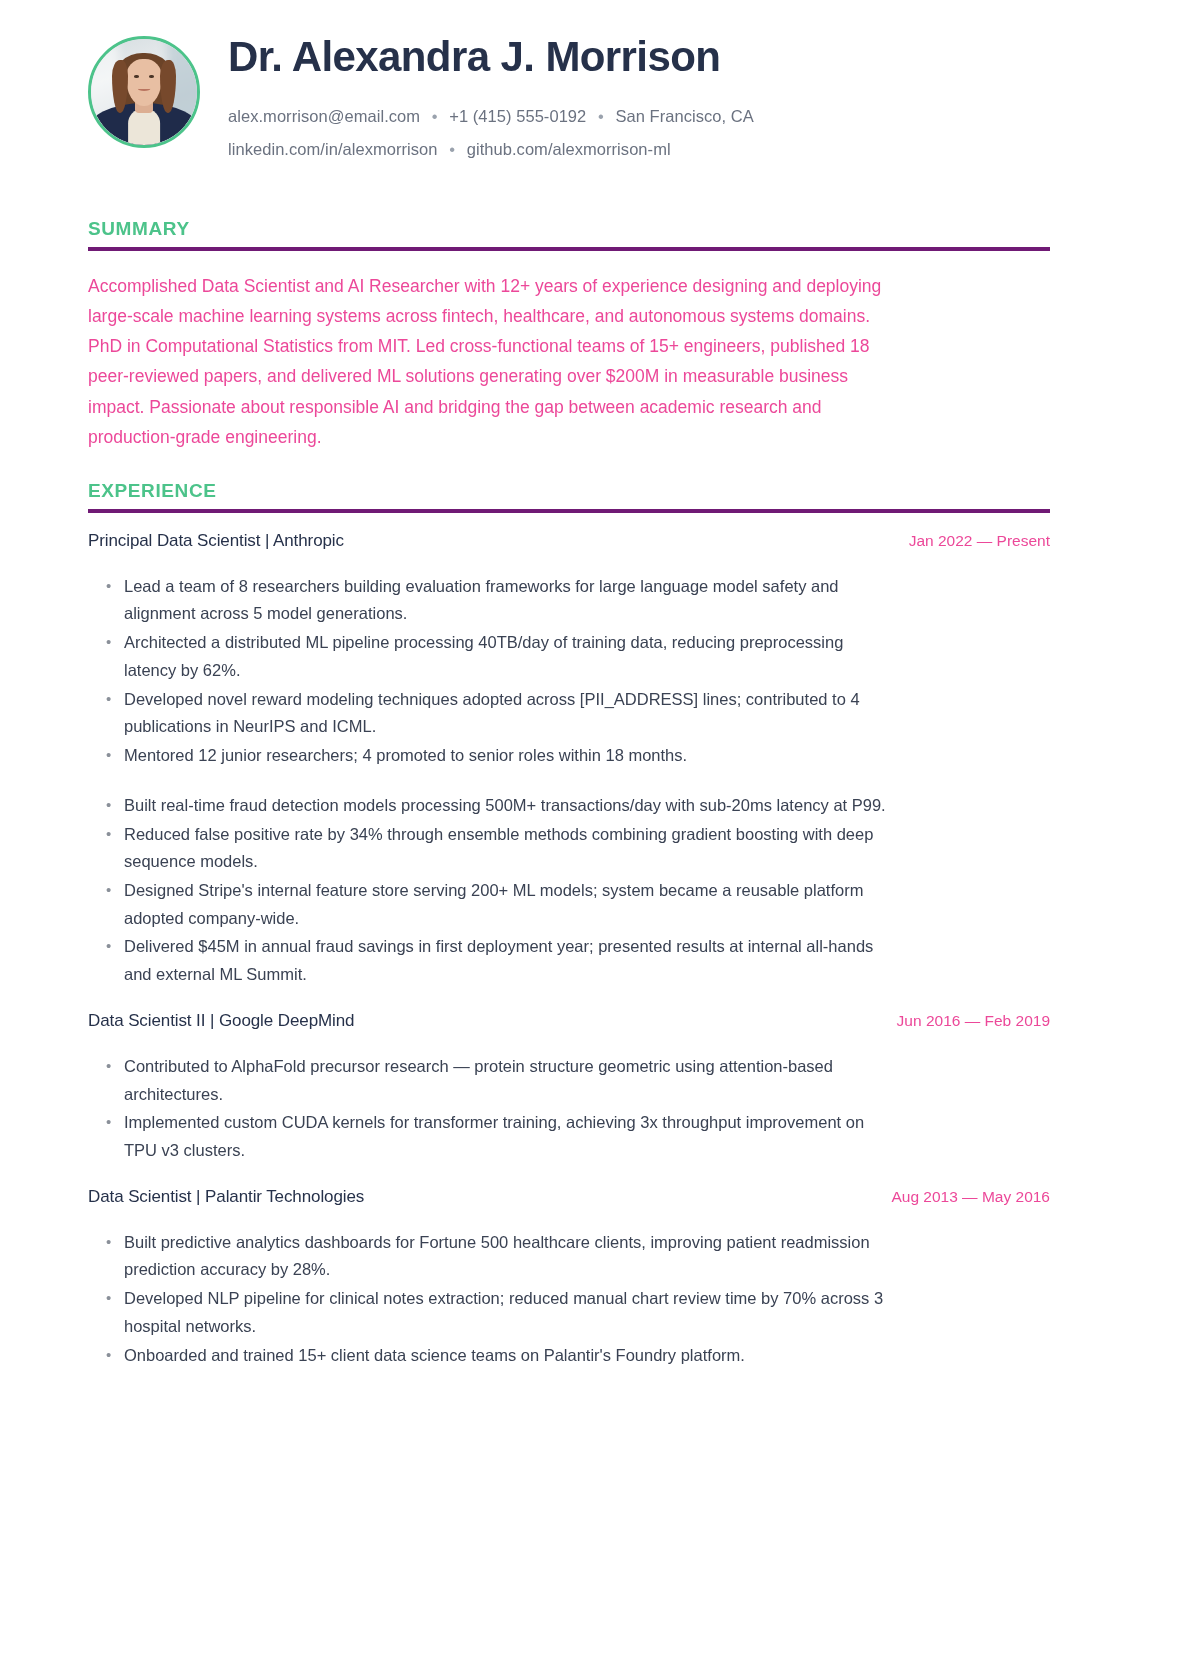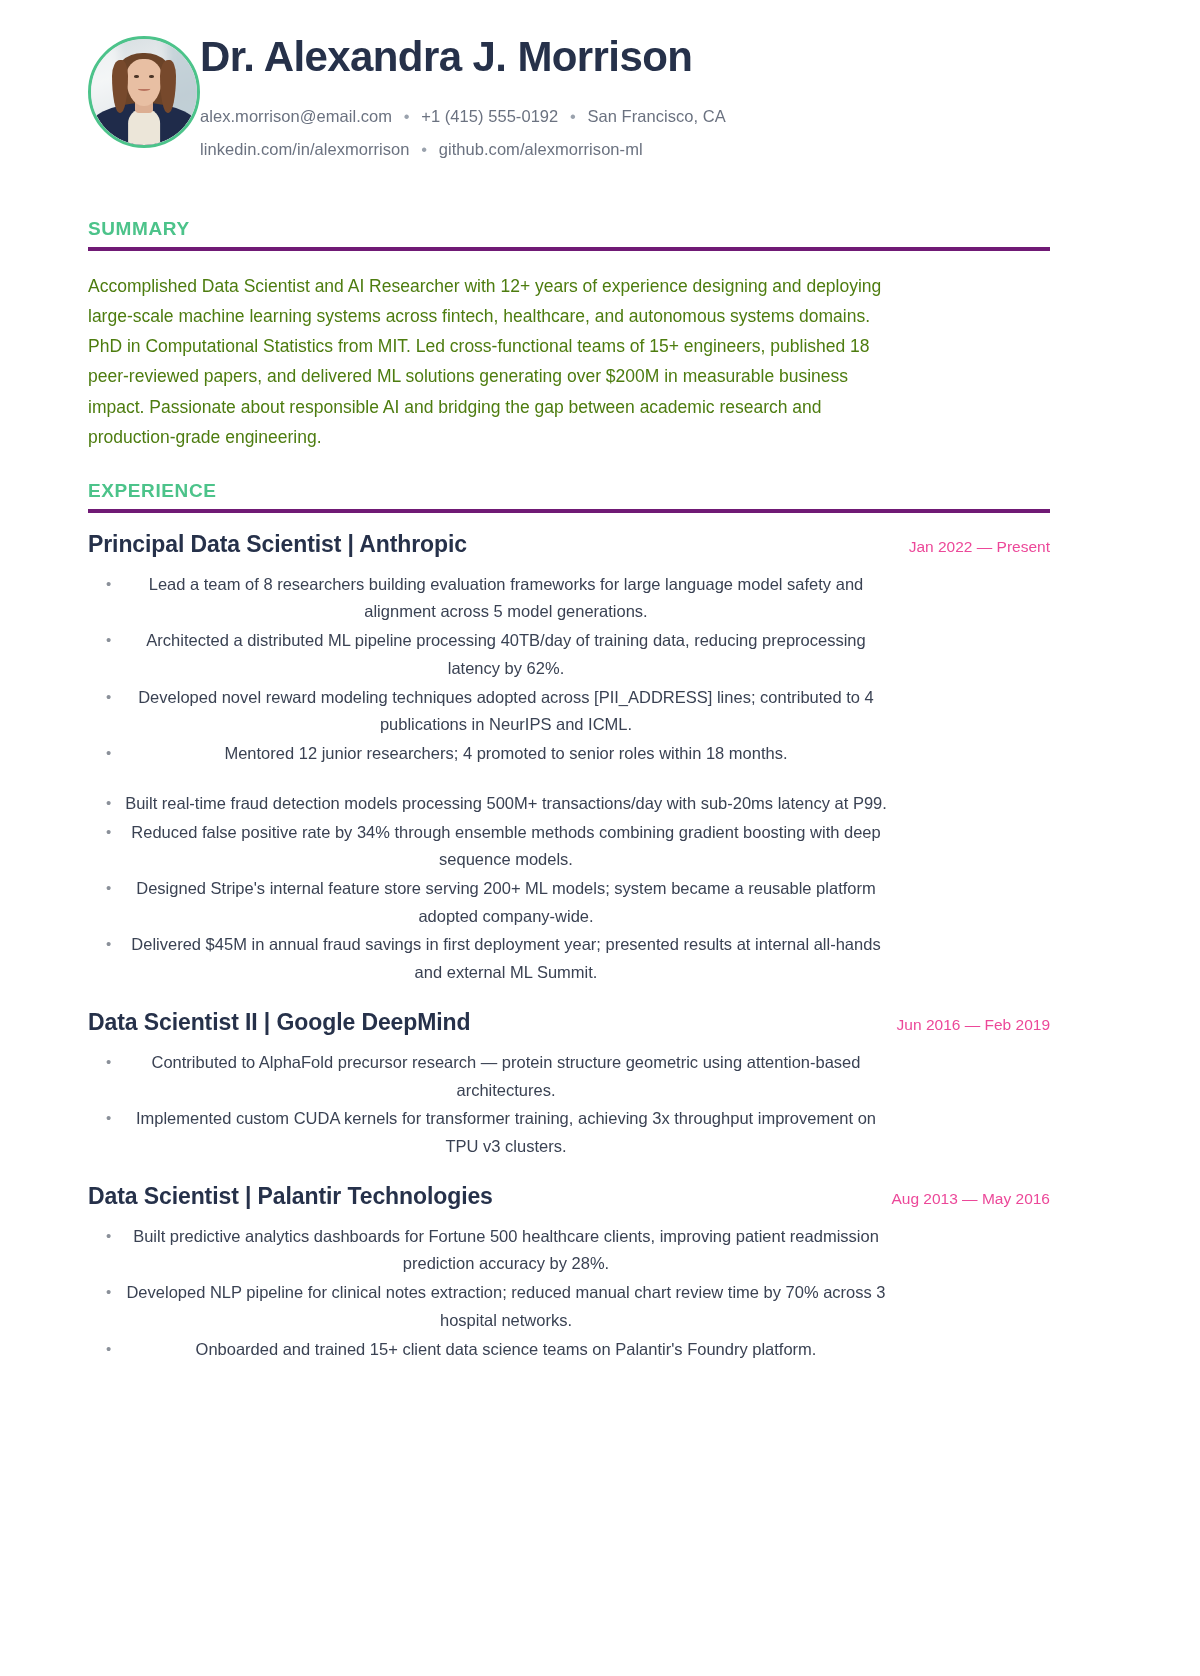--- a/index.html
+++ b/index.html
@@ -20,20 +20,21 @@
     min-height: 1676px;
     background: #ffffff;
     padding: 26px 150px 40px 88px;
     position: relative;
   }
 
   
   .header {
     display: flex;
     align-items: flex-start;
+    gap: 28px;
     padding-top: 6px;
   }
 
   .avatar-wrap {
     flex: 0 0 auto;
     width: 112px;
     height: 112px;
     border-radius: 50%;
     border: 3px solid #4cc38a;
     overflow: hidden;
@@ -196,58 +197,57 @@
     color: #4cc38a;
     letter-spacing: 0.6px;
     padding-bottom: 7px;
     border-bottom: 4px solid #701a75;
     margin-bottom: 18px;
   }
 
   .summary-text {
     font-size: 17.5px;
     line-height: 1.72;
-    color: #4d7c0f;
+    color: #ec4899;
     max-width: 820px;
     margin-top: 20px;
   }
 
   
   .job {
     margin-top: 22px;
   }
   .job:first-of-type {
     margin-top: 4px;
   }
 
   .job-head {
     display: flex;
     align-items: baseline;
     justify-content: space-between;
     gap: 20px;
   }
 
   .job-title {
-    font-size: 23px;
-    font-weight: bold;
+    font-size: 17px;
+    font-weight: normal;
     color: #26314a;
     letter-spacing: -0.1px;
   }
 
   .job-dates {
     font-size: 15.5px;
     color: #ec4899;
     white-space: nowrap;
     flex: 0 0 auto;
   }
 
   .bullets {
     list-style: none;
-    margin-top: 13px;
-    text-align: center;
+    margin-top: 22px;
   }
 
   .bullet {
     position: relative;
     font-size: 16.5px;
     line-height: 1.68;
     color: #3a4253;
     padding-left: 36px;
     max-width: 800px;
     margin-bottom: 1px;

